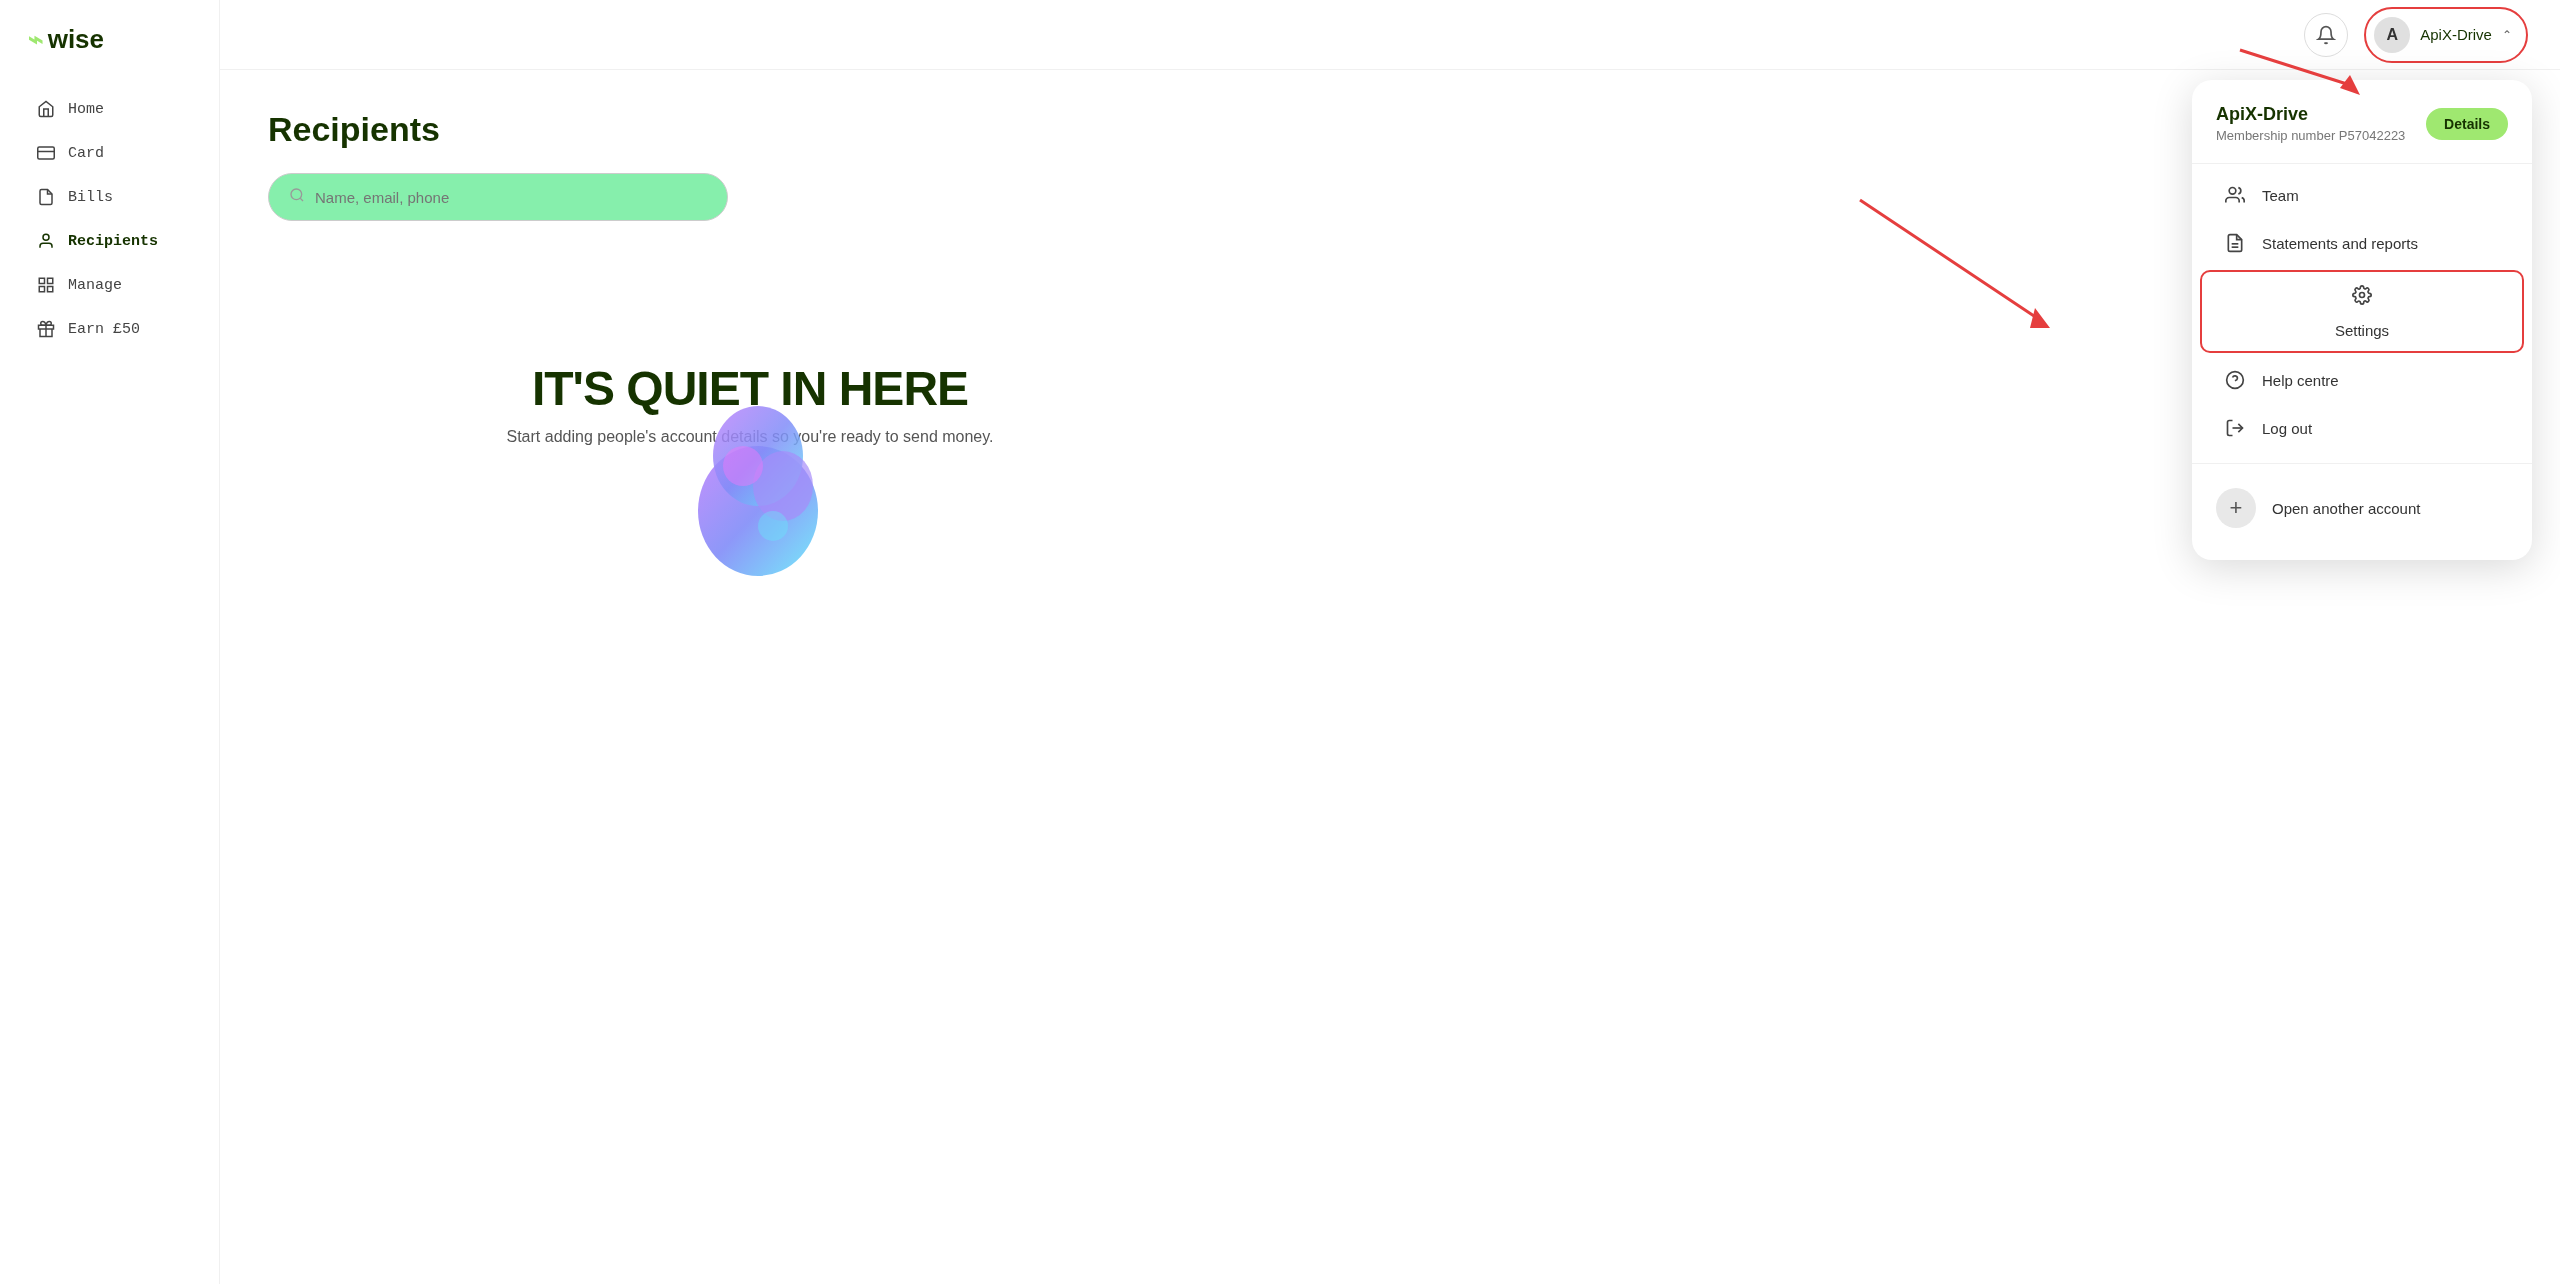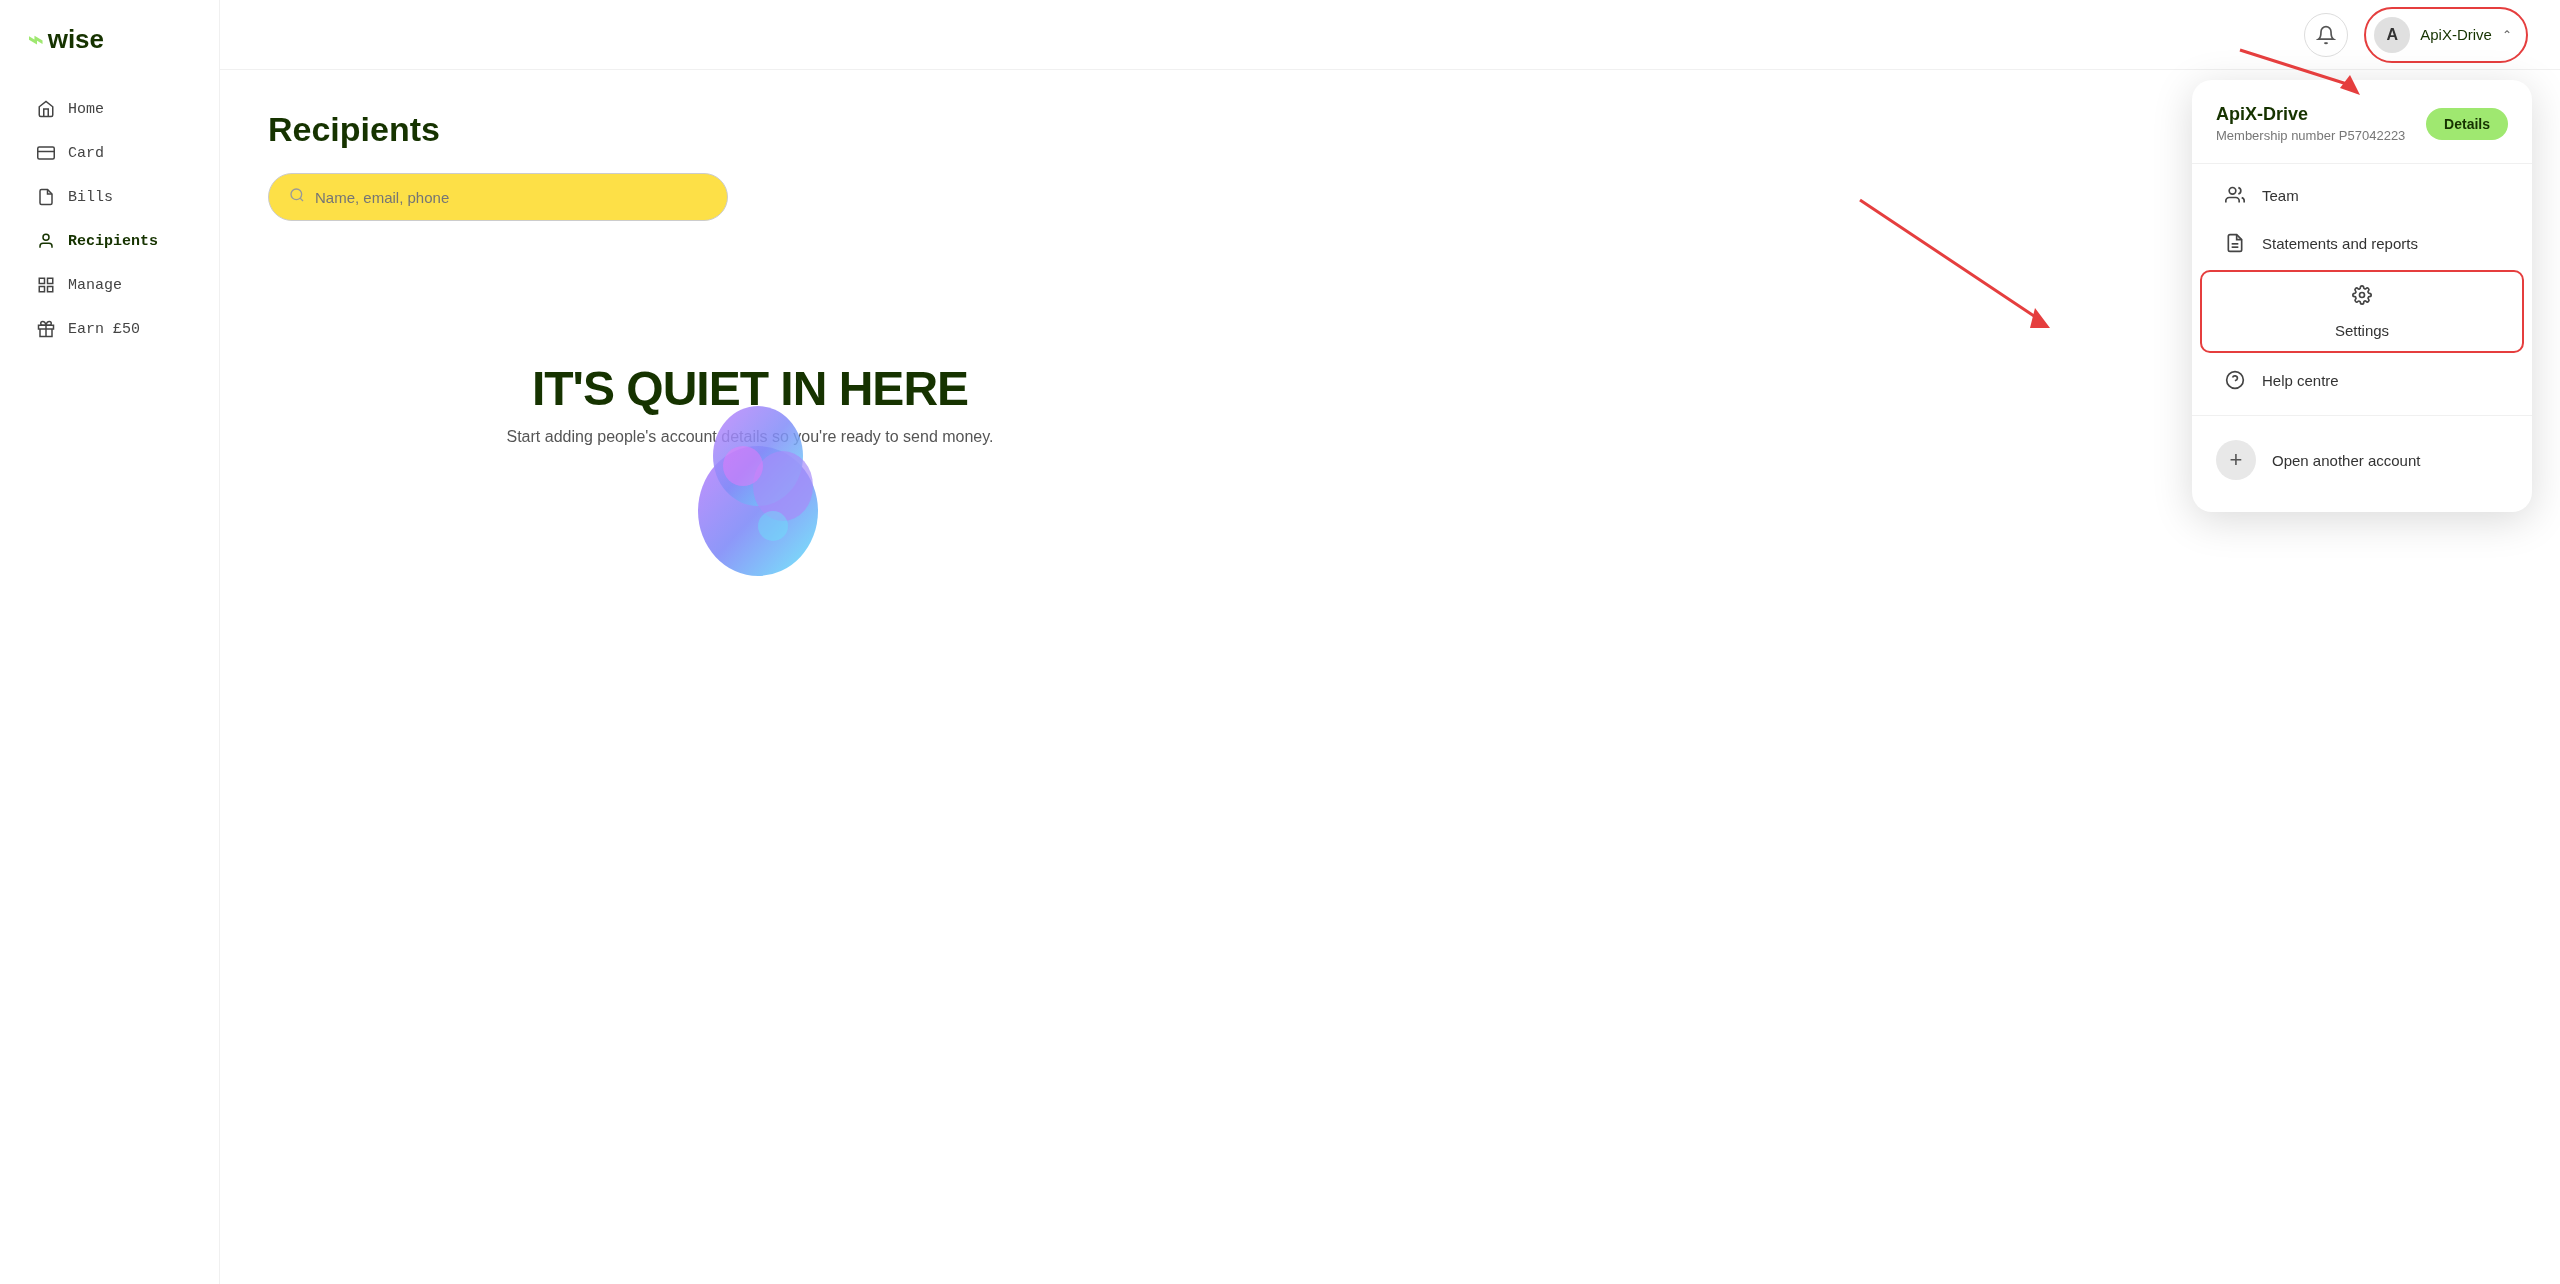--- a/index.html
+++ b/index.html
@@ -137,21 +137,21 @@
     }
     .search-bar {
       display: flex;
       align-items: center;
       width: 460px;
       height: 48px;
       border: 1.5px solid #ccc;
       border-radius: 30px;
       padding: 0 20px;
       gap: 10px;
-      background: #fde047;
+      background: #86efac;
     }
     .search-bar input {
       border: none;
       outline: none;
       font-size: 15px;
       color: #555;
       background: transparent;
       flex: 1;
     }
     .search-icon-svg { color: #999; font-size: 16px; }
@@ -458,20 +458,30 @@
     <span class="dropdown-item-icon">
       <svg width="20" height="20" viewBox="0 0 24 24" fill="none" stroke="currentColor" stroke-width="2">
           <circle cx="12" cy="12" r="10"></circle>
           <path d="M9.09 9a3 3 0 0 1 5.83 1c0 2-3 3-3 3"></path>
           <line x1="12" y1="17" x2="12.01" y2="17"></line>
         </svg>
     </span>
     <span>Help centre</span>
   </div>
 
+  <div class="dropdown-item">
+    <span class="dropdown-item-icon">
+      <svg width="20" height="20" viewBox="0 0 24 24" fill="none" stroke="currentColor" stroke-width="2">
+          <path d="M9 21H5a2 2 0 0 1-2-2V5a2 2 0 0 1 2-2h4"></path>
+          <polyline points="16 17 21 12 16 7"></polyline>
+          <line x1="21" y1="12" x2="9" y2="12"></line>
+        </svg>
+    </span>
+    <span>Log out</span>
+  </div>
 
   <div class="dropdown-divider"></div>
 
   <div class="open-account-item">
     <div class="plus-circle">+</div>
     <span class="open-account-label">Open another account</span>
   </div>
 </div>
 
 <svg class="arrow-1" width="200" height="80" viewBox="0 0 200 80">

